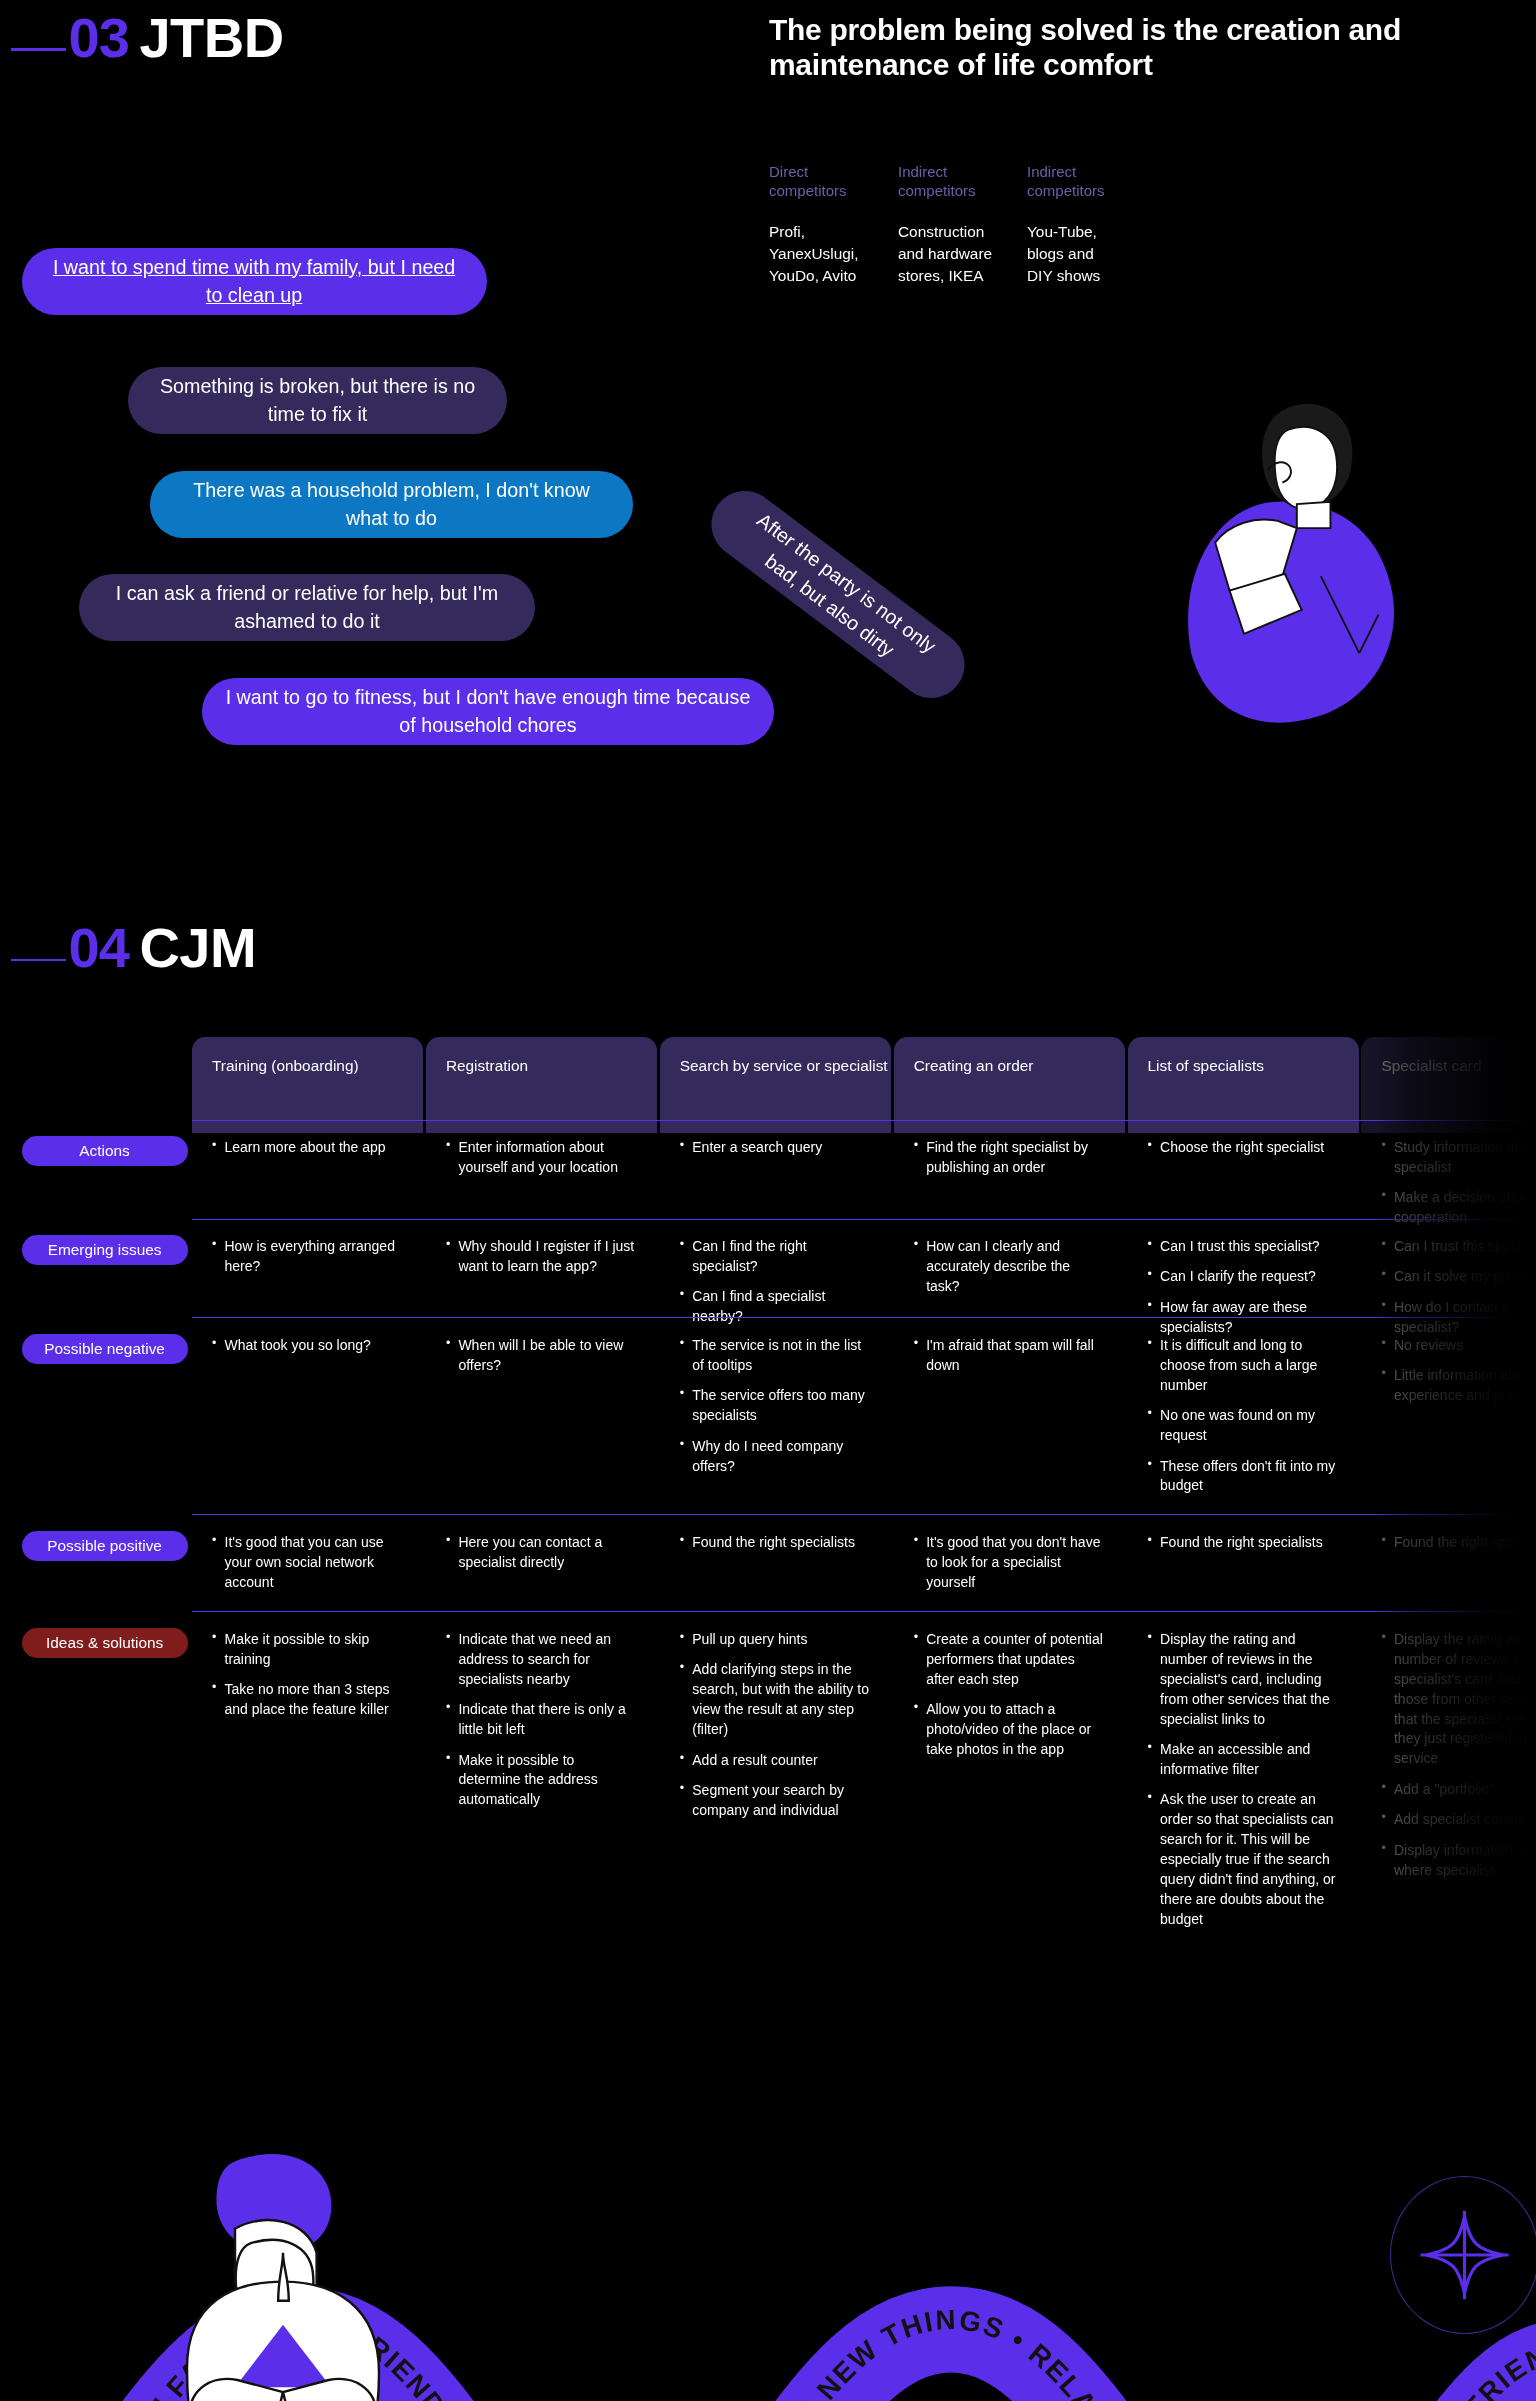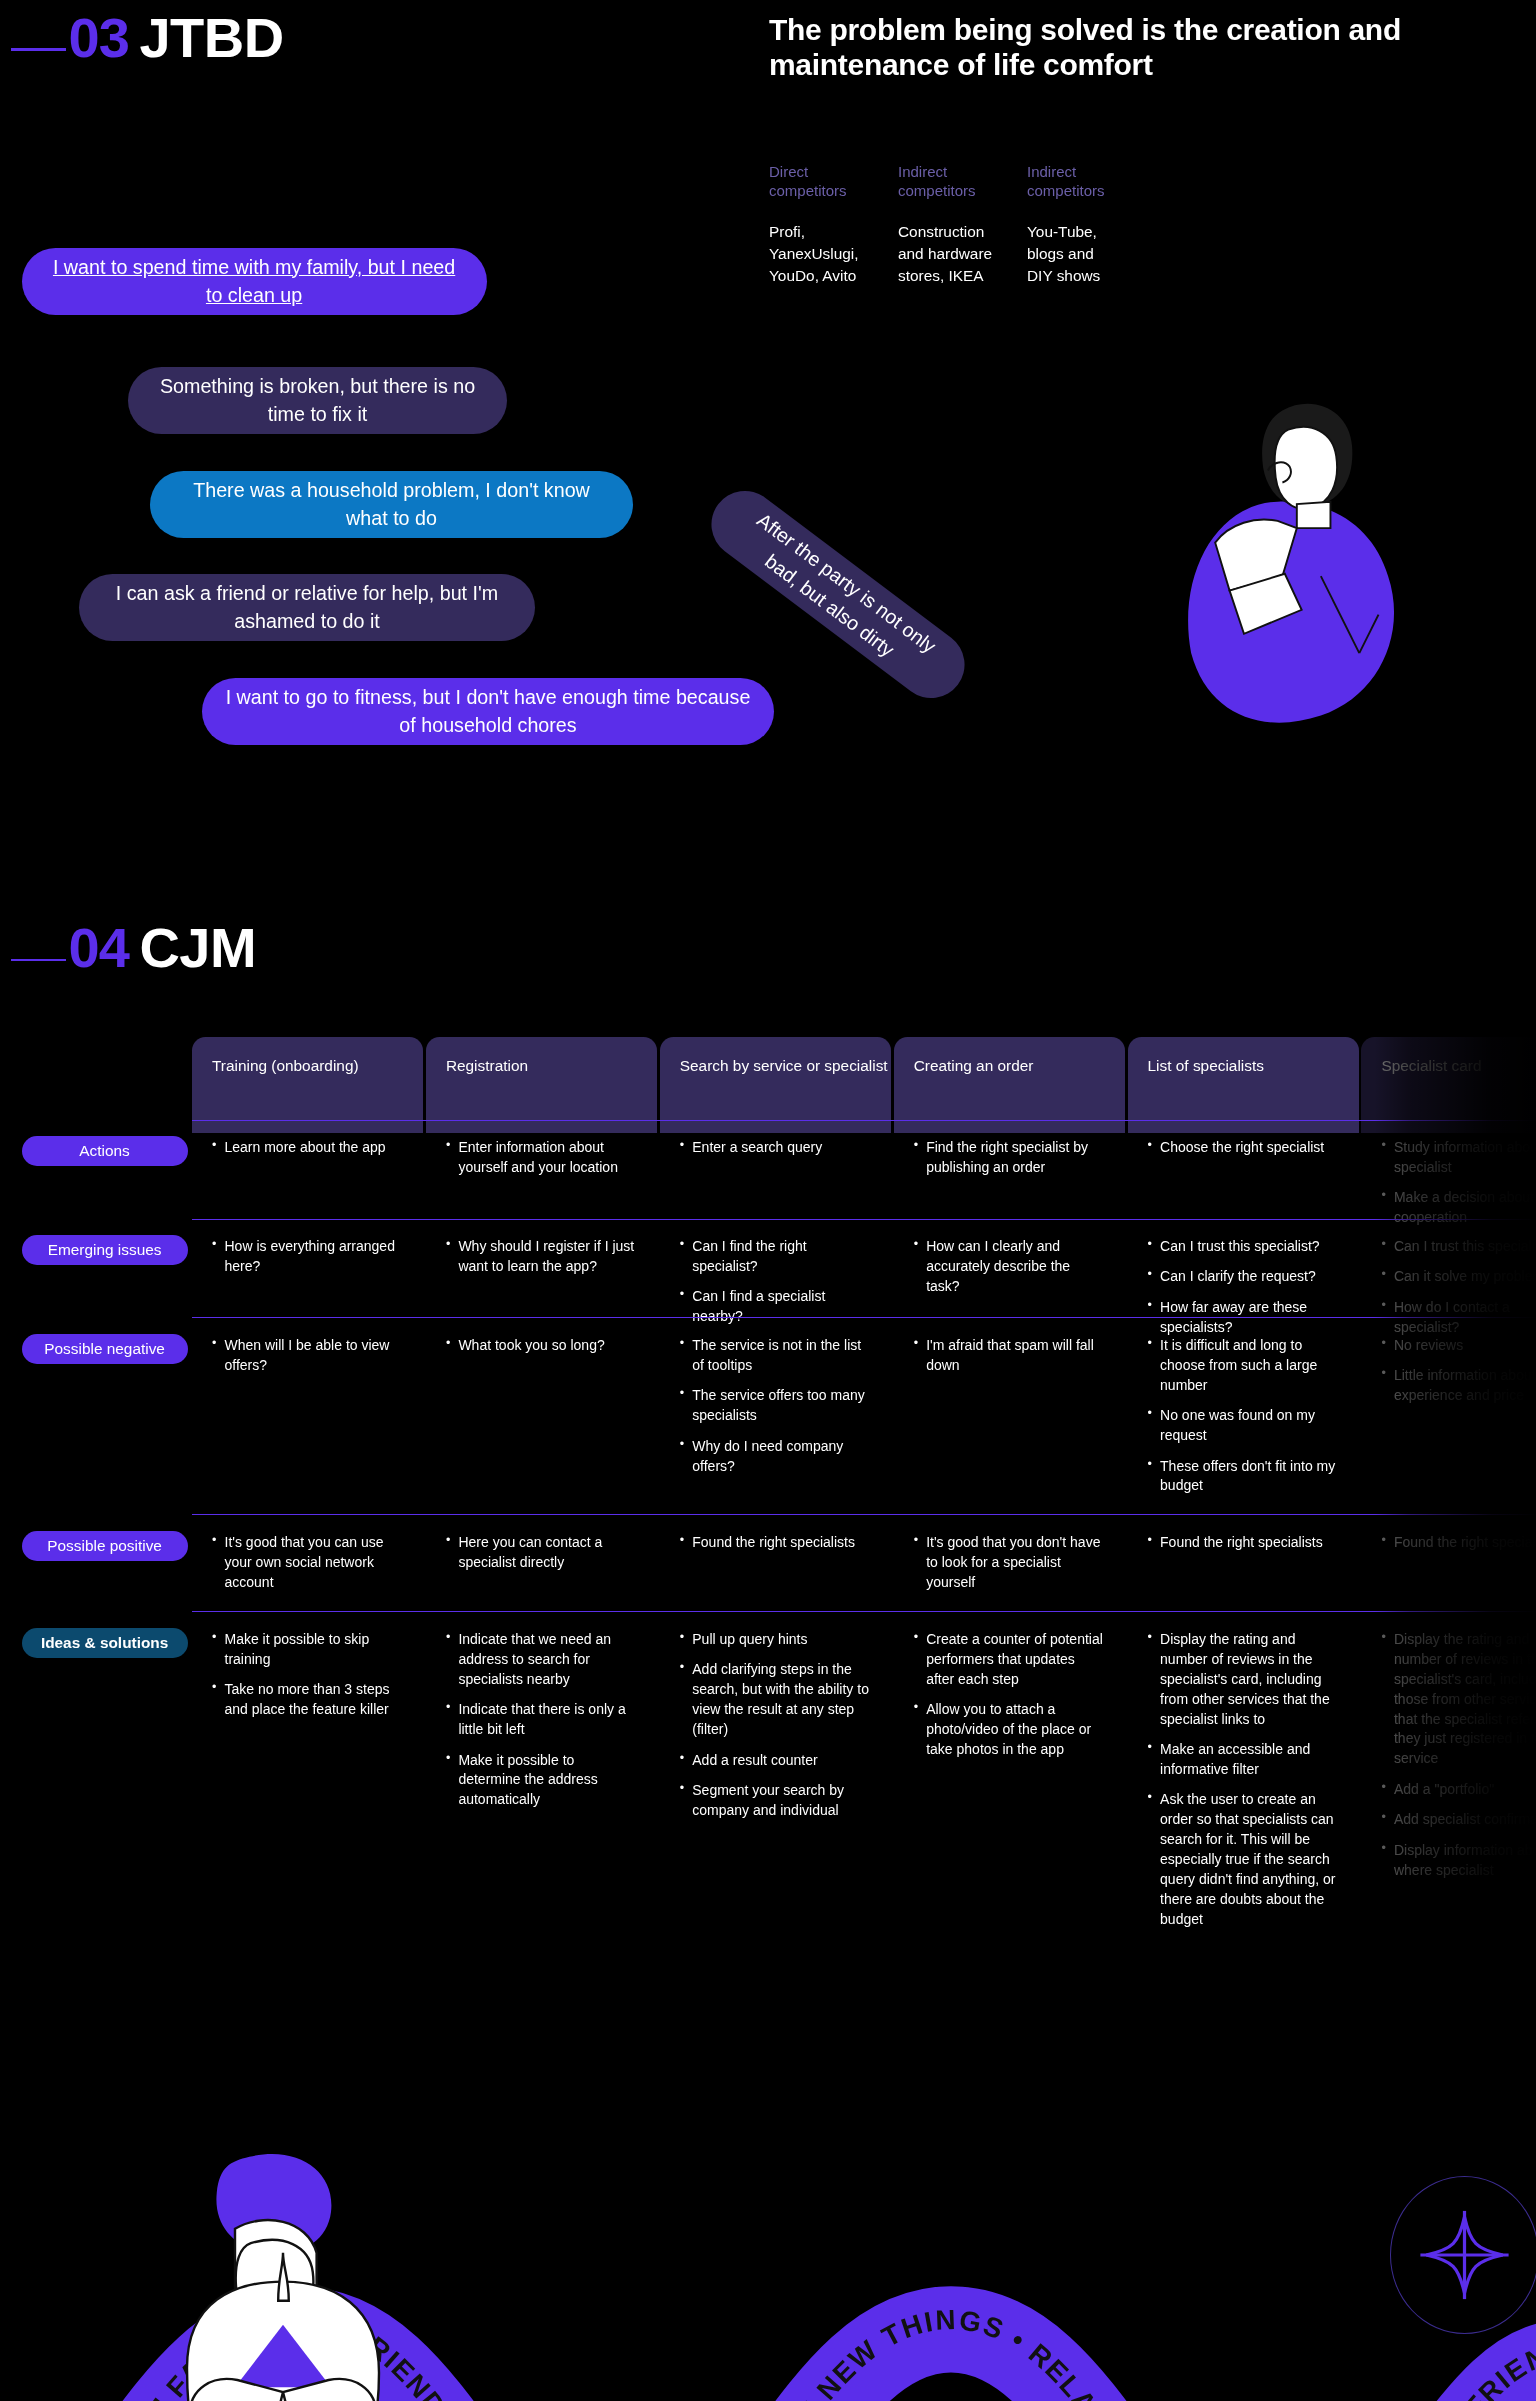--- a/index.html
+++ b/index.html
@@ -60,21 +60,21 @@
     padding:18px 0 0 20px; font-size:15.4px; line-height:1.38; margin-right:2.9px;
   }
   .colhead:last-child{ margin-right:0; }
 
   .rowlabel{
     position:absolute; left:21.6px; border-radius:480px; height:30px;
     width:166px; display:flex; align-items:center; justify-content:center;
     font-size:15.4px; color:#fff;
   }
   .rl-purple{ background:#5B2EEA; }
-  .rl-blue{ background:#0c4a6e;font-weight:bold; }
+  .rl-blue{ background:#7f1d1d; }
 
   .hline{ position:absolute; left:192px; width:1345px; height:1.4px; background:#5B2EEA; }
 
   .cells{ position:absolute; left:192px; display:flex; }
   .cell{ width:231px; margin-right:2.9px; padding:0 19px 0 20px; }
   .cell ul{ list-style:none; }
   .cell li{
     font-size:14px; line-height:1.42; margin-bottom:10.6px;
     position:relative; padding-left:12.5px; color:#fff;
   }
@@ -230,26 +230,26 @@
             <li>Can it solve my problem?</li>
             <li>How do I contact a specialist?</li>
           </ul>
         </div>
       </div>
       <div class="hline" style="top: 280px;"></div>
       <div class="rowlabel rl-purple" style="top: 297px;">Possible negative</div>
       <div class="cells" style="top: 299px;">
         <div class="cell">
           <ul>
+            <li>What took you so long?</li>
+          </ul>
+        </div>
+        <div class="cell">
+          <ul>
             <li>When will I be able to view offers?</li>
-          </ul>
-        </div>
-        <div class="cell">
-          <ul>
-            <li>What took you so long?</li>
           </ul>
         </div>
         <div class="cell">
           <ul>
             <li>The service is not in the list of tooltips</li>
             <li>The service offers too many specialists</li>
             <li>Why do I need company offers?</li>
           </ul>
         </div>
         <div class="cell">

